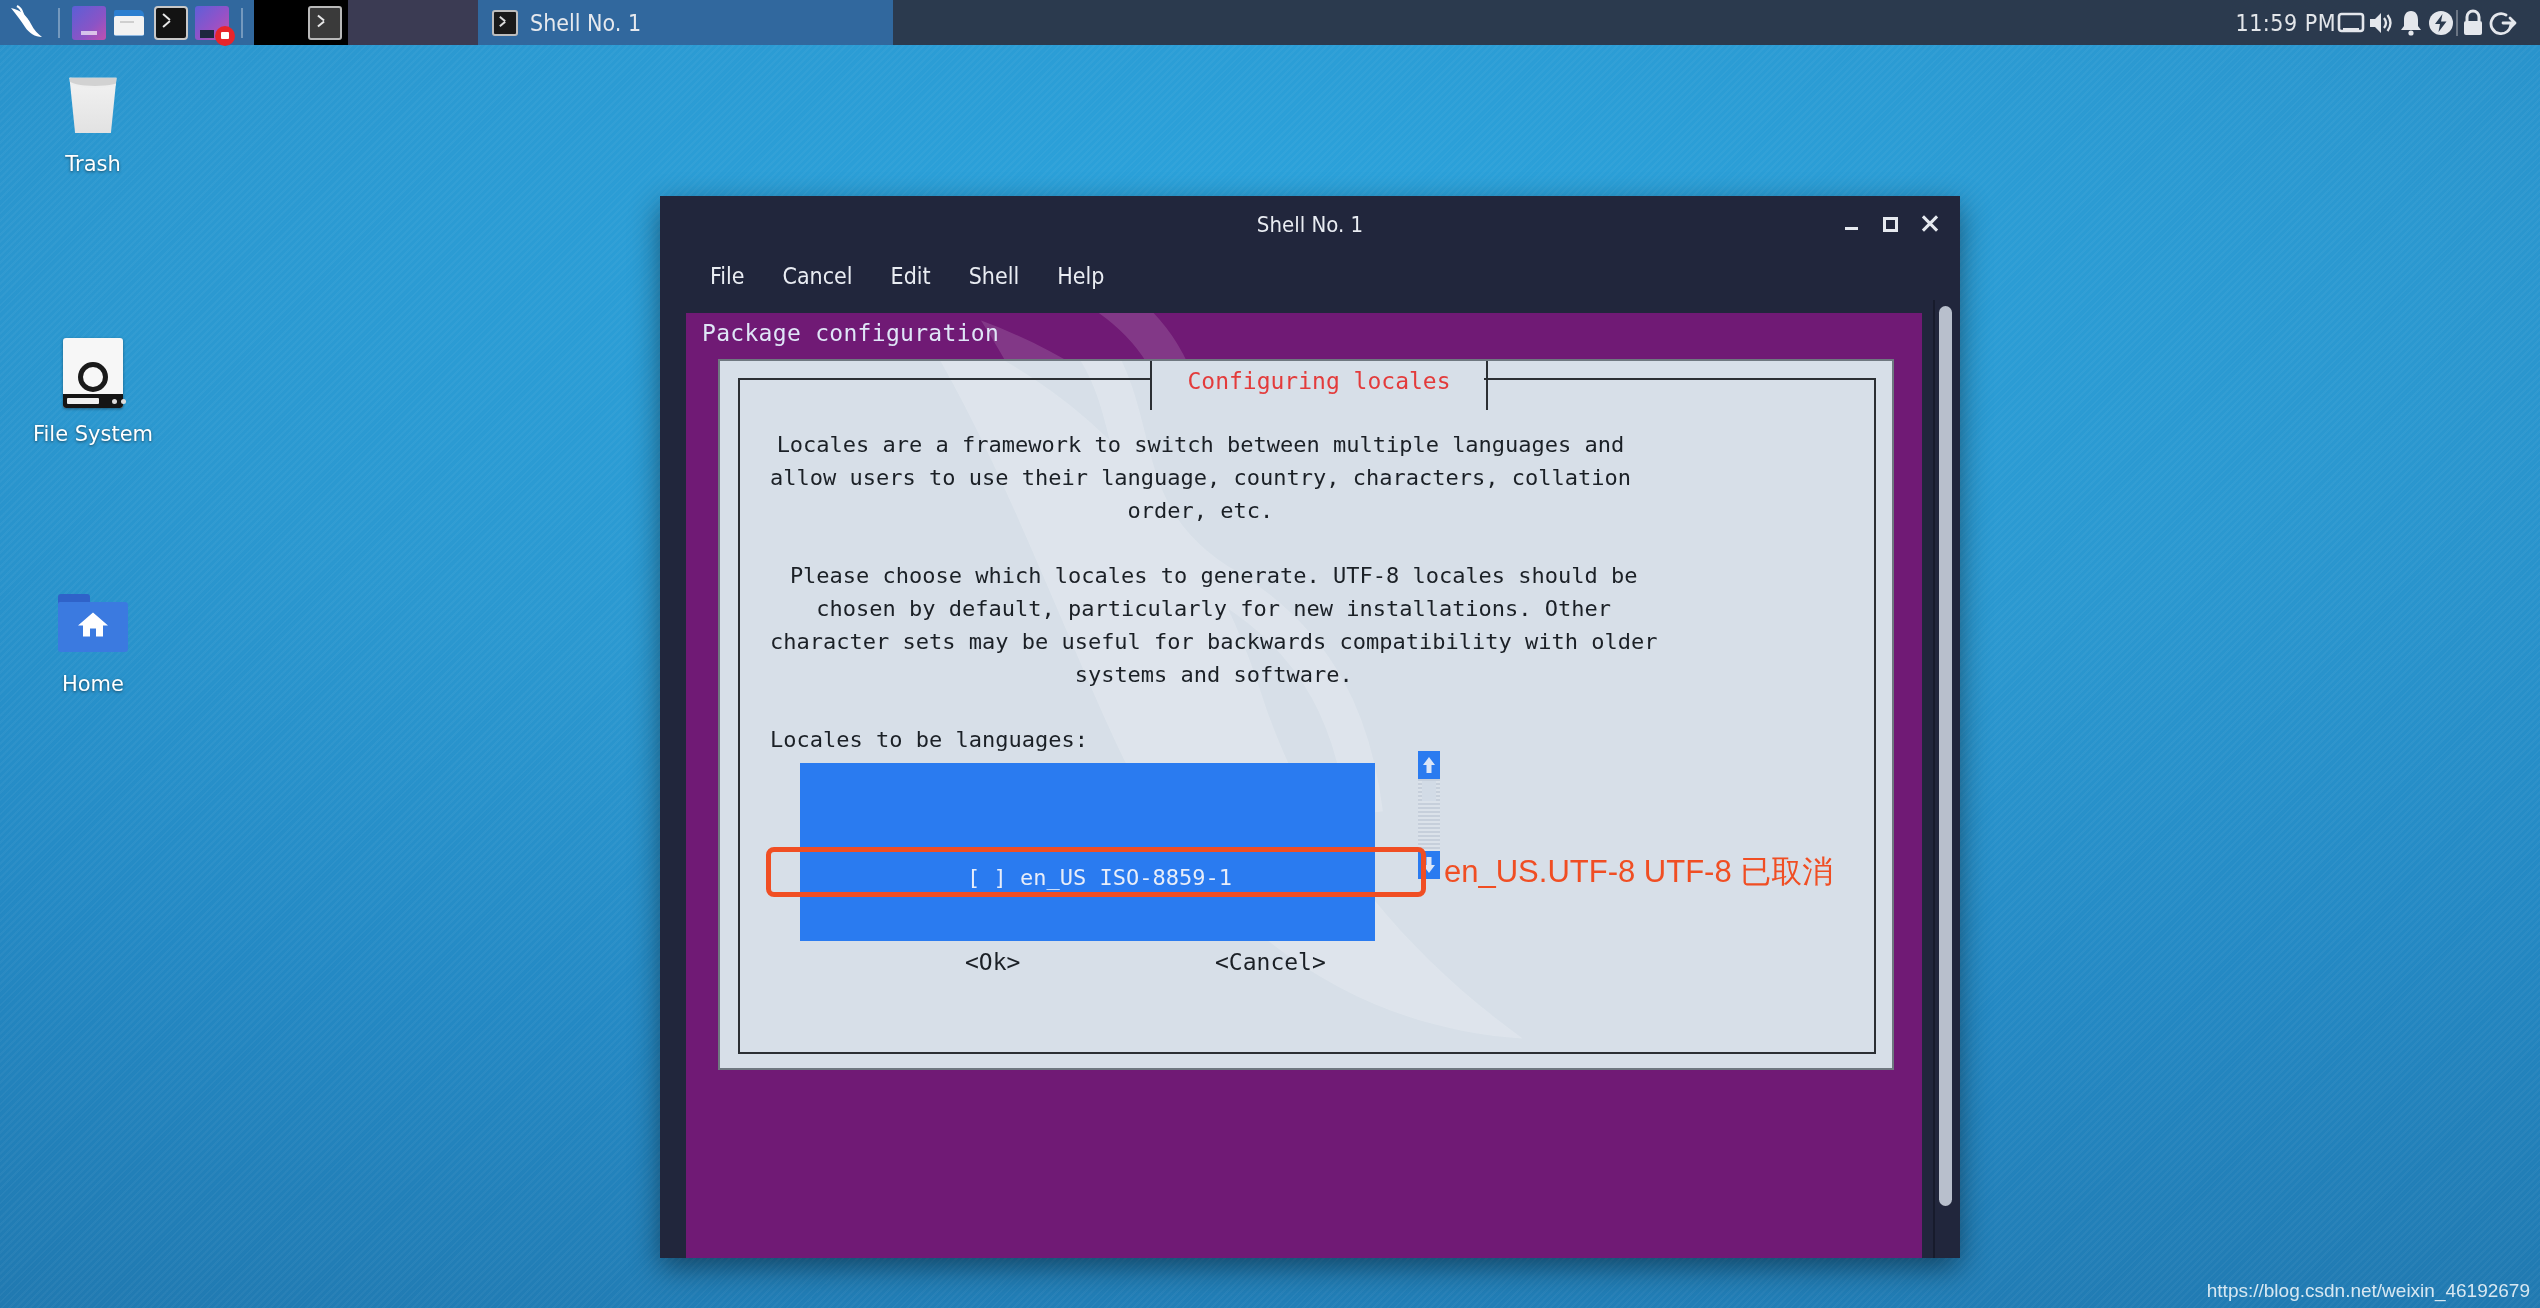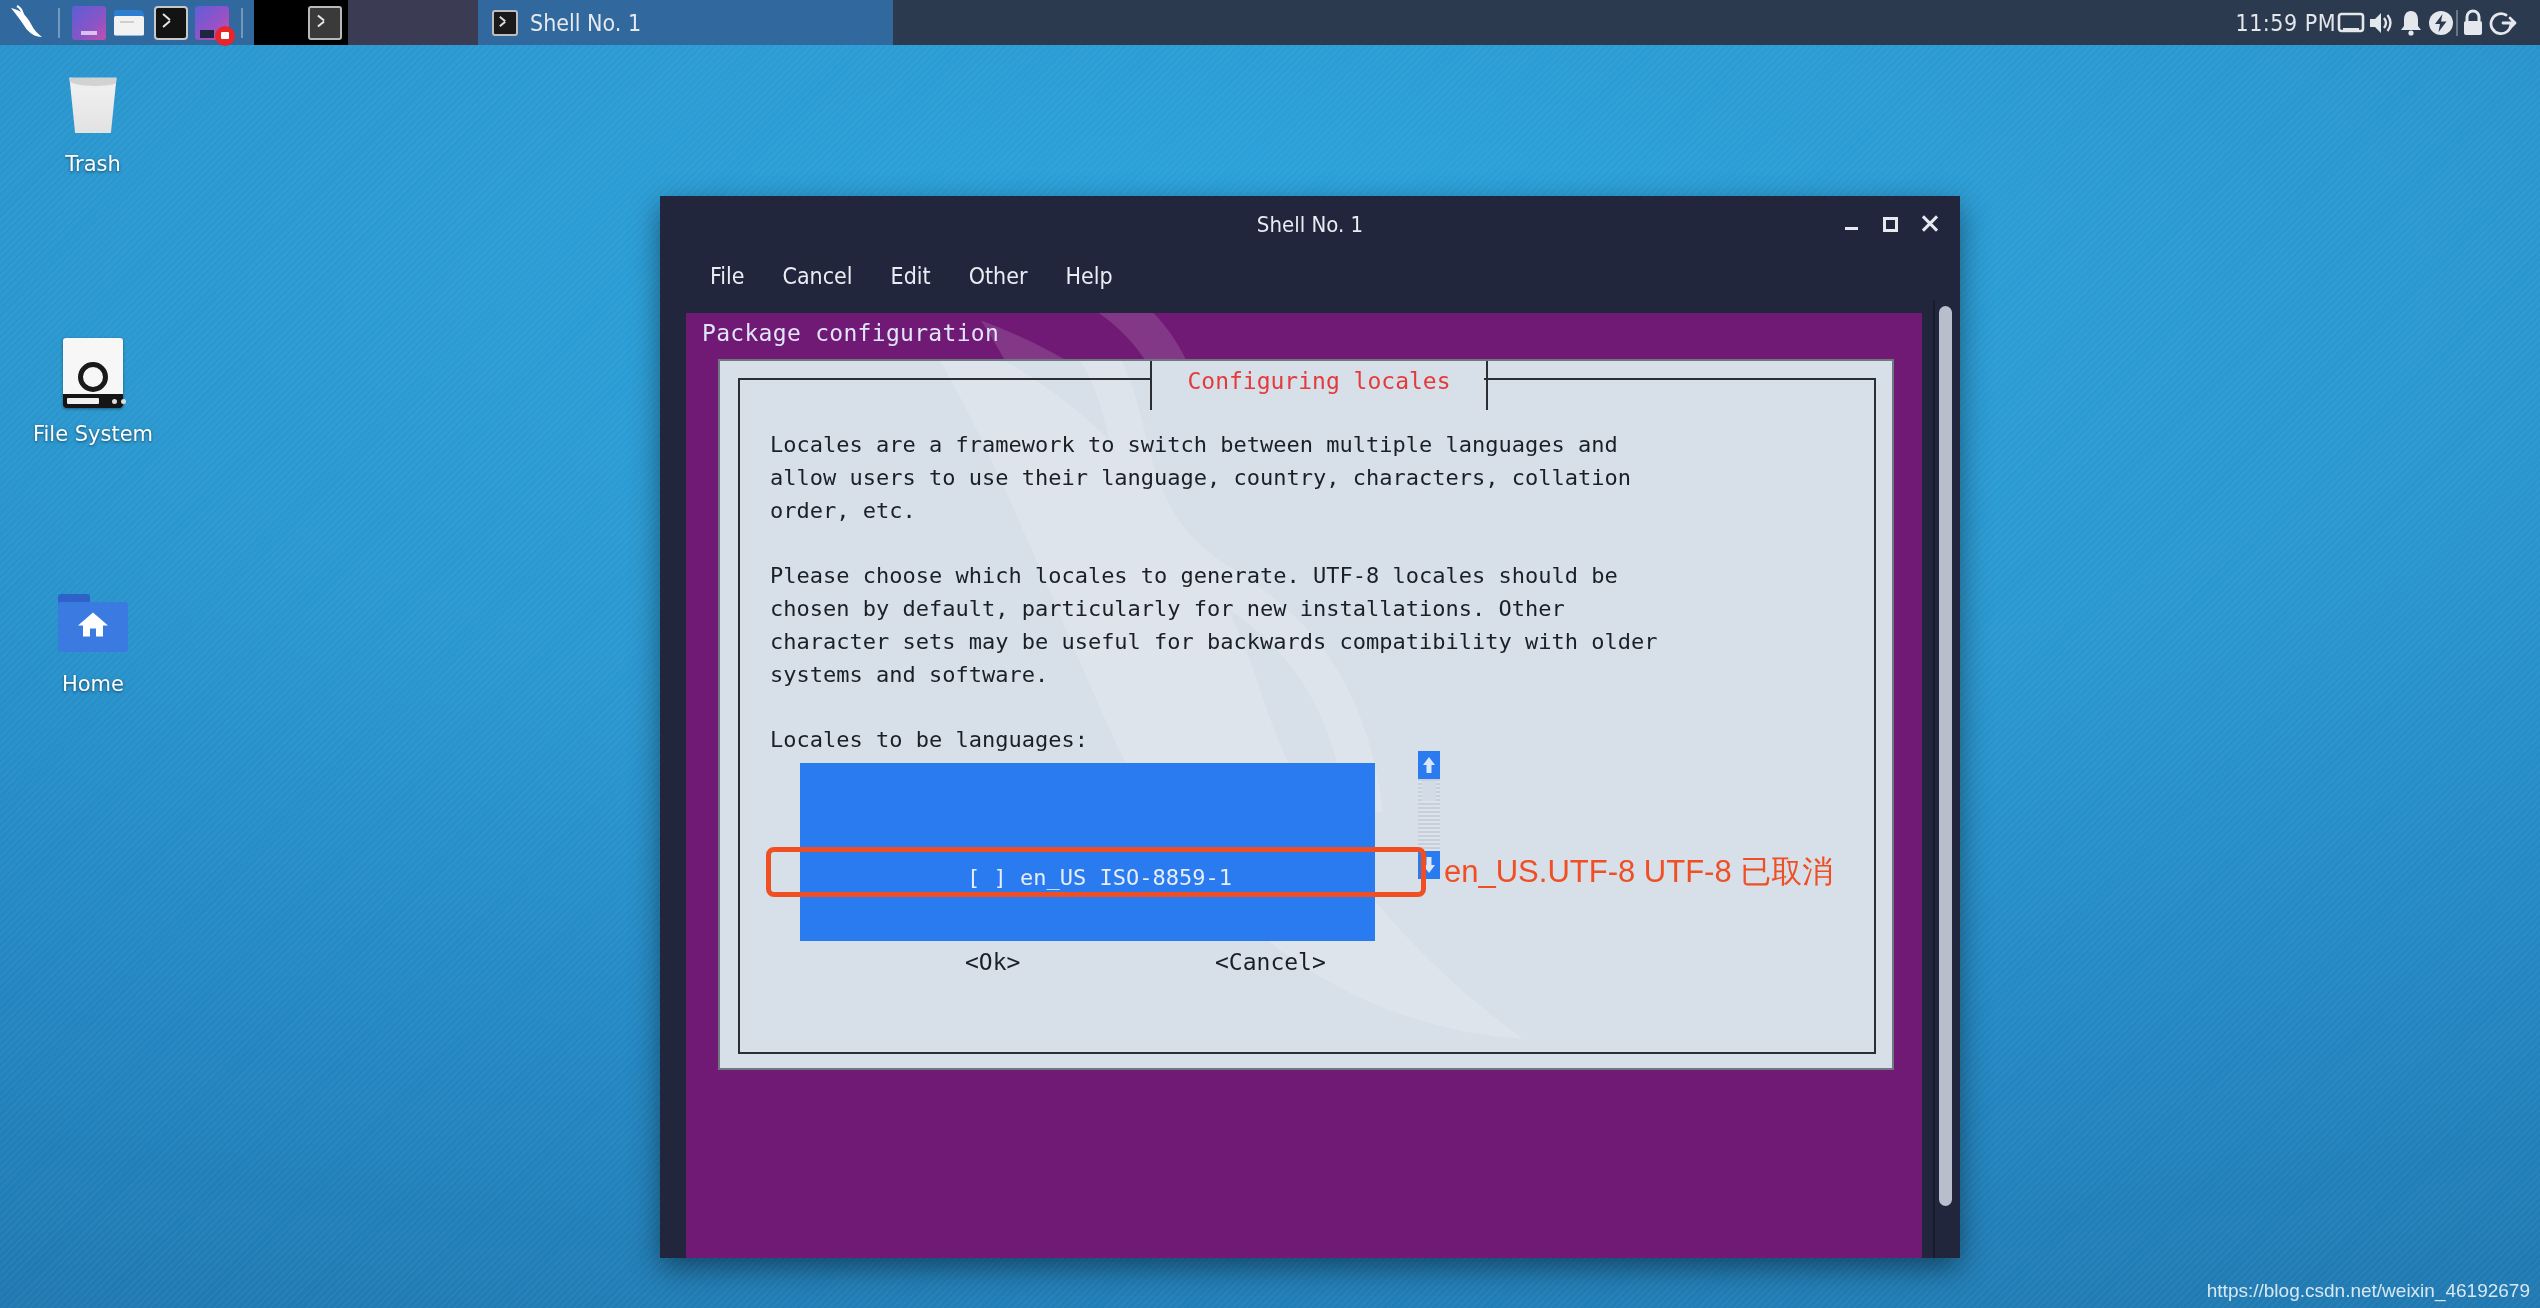--- a/index.html
+++ b/index.html
@@ -366,20 +366,21 @@
   }
 
   .dlg-text {
     position: absolute;
     left: 50px;
     color: #1b2026;
     font-size: 22px;
     line-height: 33px;
     font-family: "DejaVu Sans Mono", monospace;
     white-space: pre;
+    text-align: center;
   }
   #dlg-para1 { top: 67px; }
   #dlg-para2 { top: 198px; }
   #dlg-locales-label { top: 362px; }
 
   
   #locale-list {
     position: absolute;
     left: 80px; top: 402px;
     width: 575px; height: 178px;
@@ -607,21 +608,21 @@
       <span class="wbtn wbtn-min"></span>
       <span class="wbtn wbtn-max"></span>
       <span class="wbtn wbtn-close"></span>
     </div>
   </div>
 
   <div id="term-menubar">
     <span class="menu-item">File</span>
     <span class="menu-item">Cancel</span>
     <span class="menu-item">Edit</span>
-    <span class="menu-item">Other</span>
+    <span class="menu-item">Shell</span>
     <span class="menu-item">Help</span>
   </div>
 
   <div id="term-body">
 
     <div id="dlg-blue">
 
       <svg class="dragon-wm" viewBox="0 0 400 400">
         <path d="M60 30 C140 60, 190 120, 215 200 C235 260, 275 310, 330 350 C250 345, 185 295, 150 220 C120 155, 95 85, 60 30 Z" fill="#ffffff"></path>
         <path d="M100 10 C180 50, 130 110, 200 150 C240 175, 255 210, 260 250" stroke="#ffffff" stroke-width="16" fill="none"></path>

